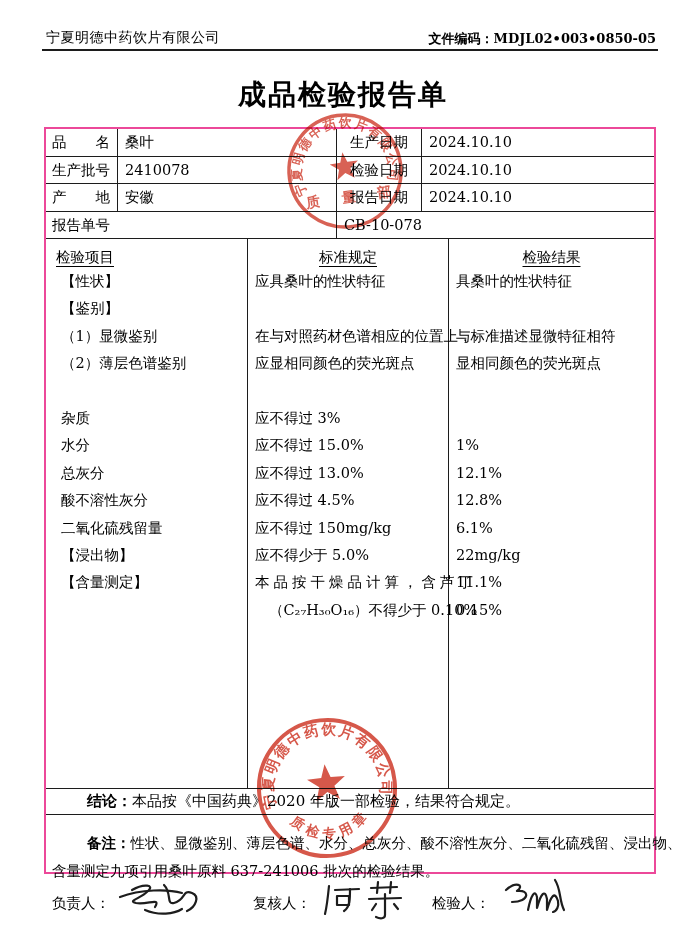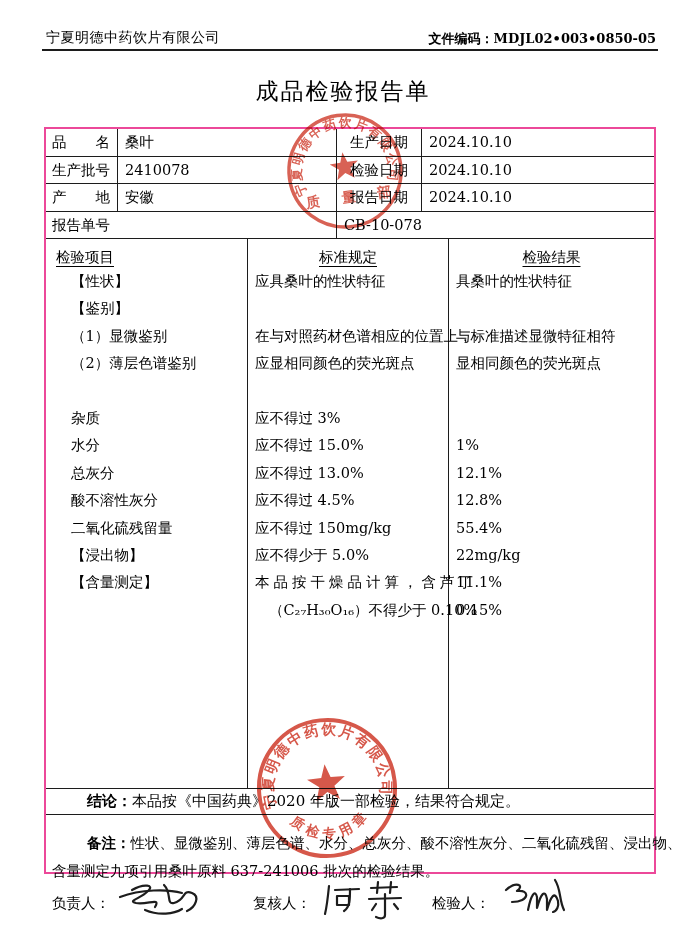--- a/index.html
+++ b/index.html
@@ -2,41 +2,41 @@
 <html><head>
 <meta charset="utf-8">
 <style>
   html,body{margin:0;padding:0;background:#9a9a9a;}
   #page{position:relative;width:700px;height:941px;background:#ffffff;margin:0 auto;overflow:hidden;
         font-family:"DejaVu Serif","Liberation Serif",serif;color:#000000;}
   
   .company{position:absolute;left:46px;top:29px;font-size:14px;letter-spacing:.5px;white-space:nowrap;}
   .doccode{position:absolute;right:44px;top:30px;font-size:13px;font-weight:600;white-space:nowrap;}
   .hrule{position:absolute;left:42px;right:42px;top:49px;border-top:2px solid #1c1c1c;}
-  .title{position:absolute;left:0;right:14px;top:76px;text-align:center;font-size:23px;font-weight:400;letter-spacing:2px;}
+  .title{position:absolute;left:0;right:14px;top:76px;text-align:center;font-size:28px;font-weight:700;letter-spacing:2px;}
   
   .doc-table{position:absolute;left:44px;top:127px;width:612px;box-sizing:border-box;border:2px solid #ec4899;background:transparent;}
   .info{display:grid;grid-template-columns:72px 219px 85px 1fr;grid-auto-rows:27.5px;}
   .cell{box-sizing:border-box;font-size:14.5px;line-height:26.5px;white-space:nowrap;overflow:visible;padding-left:7px;}
   .cell.lab{padding-left:6px;}
   .cell.datelab{text-align:center;padding-left:0;}
   .br{border-right:1px solid #1c1c1c;}
   .bb{border-bottom:1px solid #1c1c1c;}
   .span12{grid-column:1/3;}
   .span34{grid-column:3/5;}
   
   .items{display:grid;grid-template-columns:202px 201px 1fr;height:549px;}
   .icol{box-sizing:border-box;padding-top:7px;}
   .icol.b{border-right:1px solid #1c1c1c;}
   .ihead{height:22px;line-height:22px;font-size:14.5px;margin-bottom:30px;
          text-decoration:underline;text-underline-offset:4px;}
   .hwrap1{padding-left:10px;}
   .hwrap{text-align:center;}
   .line{height:27.4px;line-height:27.4px;font-size:14.5px;white-space:nowrap;overflow:visible;}
-  .c1 .line{padding-left:25px;}
+  .c1 .line{padding-left:15px;}
   .c2 .line,.c3 .line{padding-left:7px;}
   .wide{letter-spacing:4px;}
   .indent{padding-left:21px !important;}
   
   .concl{box-sizing:border-box;height:26px;line-height:24px;border-top:1px solid #1c1c1c;font-size:15px;padding-left:41px;white-space:nowrap;}
   .remark{box-sizing:border-box;height:58px;border-top:1px solid #1c1c1c;font-size:14.5px;line-height:27.5px;padding:14px 6px 0 6px;}
   .remark .l1{padding-left:35px;white-space:nowrap;}
   .remark .l2{white-space:nowrap;}
   .blab{font-weight:700;}
   
@@ -123,21 +123,21 @@
         <div class="hwrap"><span class="ihead">检验结果</span></div>
         <div class="line">具桑叶的性状特征</div>
         <div class="line"></div>
         <div class="line">与标准描述显微特征相符</div>
         <div class="line">显相同颜色的荧光斑点</div>
         <div class="line"></div>
         <div class="line"></div>
         <div class="line">1%</div>
         <div class="line">12.1%</div>
         <div class="line">12.8%</div>
-        <div class="line">55.4%</div>
+        <div class="line">6.1%</div>
         <div class="line">22mg/kg</div>
         <div class="line">11.1%</div>
         <div class="line">0.15%</div>
         <div class="line"></div>
       </div>
     </div>
 
     <div class="concl">
       <span class="blab">结论：</span><span>本品按《中国药典》2020 年版一部检验，结果符合规定。</span>
     </div>

